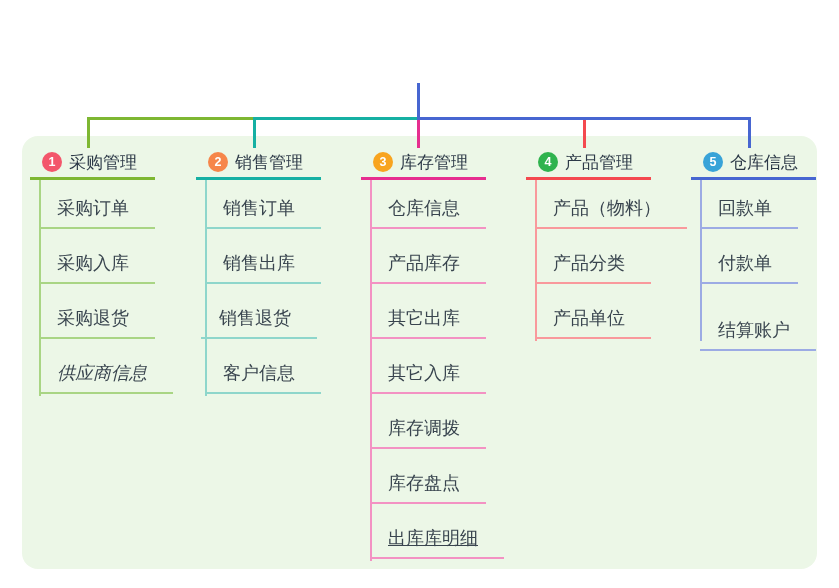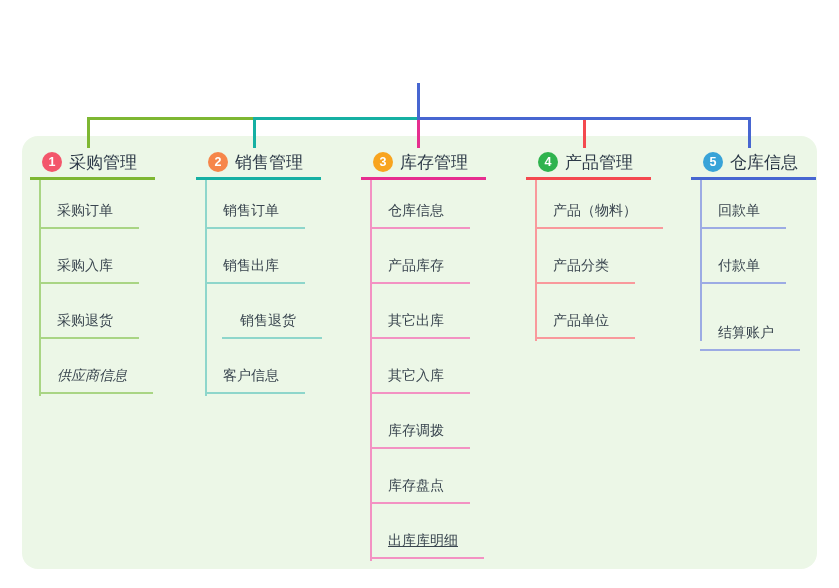--- a/index.html
+++ b/index.html
@@ -22,21 +22,21 @@
     display:flex;align-items:center;gap:7px;
     padding:0 18px 0 12px;border-bottom:3px solid;
     font-size:17px;font-weight:500;color:#2c3947;white-space:nowrap;}
   .badge{width:20px;height:20px;border-radius:50%;color:#fff;
     font-size:12.5px;font-weight:700;line-height:20px;text-align:center;
     flex:0 0 auto;}
 
   .child{position:absolute;height:29px;box-sizing:border-box;
     display:flex;align-items:flex-end;
     padding:0 26px 7px 18px;border-bottom:2px solid;
-    font-size:14px;color:#39454f;white-space:nowrap;}
+    font-size:18px;color:#39454f;white-space:nowrap;}
 </style>
 </head>
 <body>
 
 <div class="stage">
 
   <div class="panel"></div>
 
   <div id="connectors">
       <div class="line" style="left: 87px; top: 117px; width: 333px; height: 3px; background: rgb(126, 183, 50);"></div>
@@ -75,21 +75,21 @@
         <span class="badge" style="background: rgb(246, 134, 74);">2</span>
         <span>销售管理</span>
       </div>
       <div class="line" style="left: 205px; top: 180px; width: 2px; height: 216px; background: rgb(142, 214, 203);"></div>
       <div class="child" style="left: 205px; top: 200px; border-bottom-color: rgb(142, 214, 203);">
         <span>销售订单</span>
       </div>
       <div class="child" style="left: 205px; top: 255px; border-bottom-color: rgb(142, 214, 203);">
         <span>销售出库</span>
       </div>
-      <div class="child" style="left: 222px; top: 310px; border-bottom-color: rgb(142, 214, 203); justify-content: center;">
+      <div class="child" style="left: 201px; top: 310px; border-bottom-color: rgb(142, 214, 203); justify-content: center;">
         <span>销售退货</span>
       </div>
       <div class="child" style="left: 205px; top: 365px; border-bottom-color: rgb(142, 214, 203);">
         <span>客户信息</span>
       </div>
       <div class="head" style="left: 361px; top: 147px; border-bottom-color: rgb(230, 46, 143);">
         <span class="badge" style="background: rgb(248, 164, 31);">3</span>
         <span>库存管理</span>
       </div>
       <div class="line" style="left: 370px; top: 180px; width: 2px; height: 381px; background: rgb(243, 146, 195);"></div>

